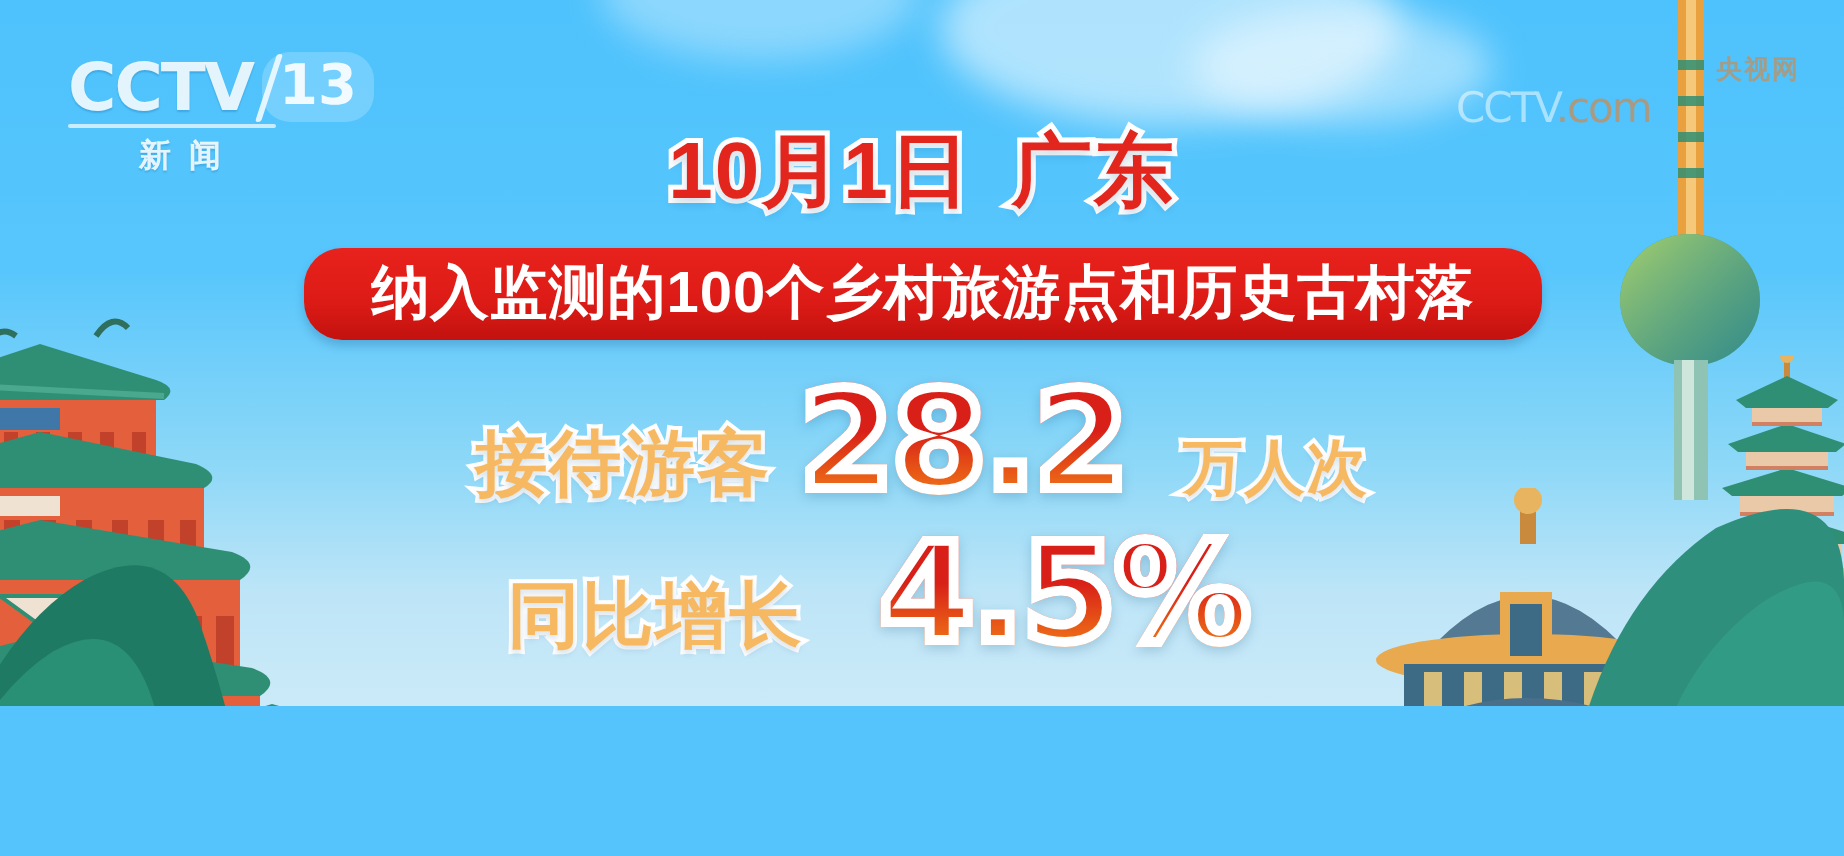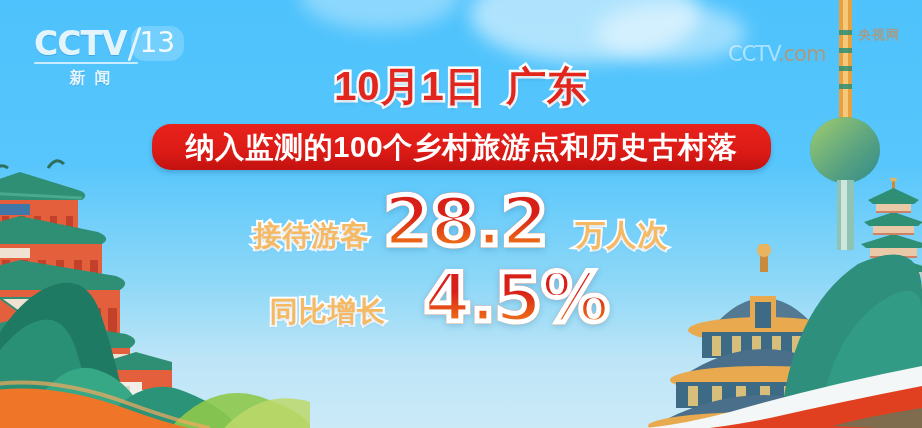--- a/index.html
+++ b/index.html
@@ -1,21 +1,21 @@
 <!DOCTYPE html>
 <html><head>
 <meta charset="utf-8">
 <style>
   html,body{margin:0;padding:0;}
   body{
     width:922px;height:428px;overflow:hidden;
     font-family:"Liberation Sans","DejaVu Sans",sans-serif;
     background:#55c4fc;
   }
-  #stage{position:relative;width:922px;height:428px;overflow:hidden;}
+  #stage{position:relative;width:922px;height:353px;overflow:hidden;}
 
   
   .sky{position:absolute;inset:0;
     background:linear-gradient(180deg,#4ec2fc 0%,#57c6fc 38%,#8ed8f7 66%,#bde5f7 84%,#cbeaf8 100%);}
   .cloud{position:absolute;border-radius:50%;background:#ffffff;filter:blur(9px);}
 
   
   .scene{position:absolute;inset:0;}
   .scene svg{position:absolute;display:block;}
 
@@ -24,21 +24,21 @@
         opacity:.92;}
   .logo .wordmark{font-size:33px;font-weight:700;letter-spacing:-1px;
         color:rgba(255,255,255,.93);line-height:1;
         text-shadow:0 1px 1px rgba(0,90,150,.28);
         font-family:"DejaVu Sans",sans-serif;}
   .logo .lrow{display:flex;align-items:center;gap:2px;}
   .logo .slash{display:inline-block;width:14px;height:34px;position:relative;}
   .logo .slash:after{content:"";position:absolute;left:4px;top:0;width:3px;height:34px;
         background:rgba(255,255,255,.9);transform:skewX(-18deg);border-radius:2px;}
   .logo .num13{background:rgba(255,255,255,.22);border-radius:14px;
-        padding:1px 9px 2px 9px;font-size:28px;font-weight:400;color:#fff;
+        padding:1px 9px 2px 9px;font-size:28px;font-weight:700;color:#fff;
         font-family:"DejaVu Sans",sans-serif;line-height:1.15;}
   .logo .underline{height:2px;background:rgba(255,255,255,.75);
         width:104px;margin-top:1px;border-radius:2px;}
   .logo .cn{margin-top:4px;text-align:center;width:112px;
         font-size:16px;font-weight:700;color:rgba(255,255,255,.93);
         letter-spacing:9px;text-indent:9px;
         text-shadow:0 1px 1px rgba(0,90,150,.25);}
 
   
   .watermark{position:absolute;right:14px;top:28px;width:180px;height:54px;opacity:.55;}
@@ -64,21 +64,21 @@
       box-shadow:0 3px 5px rgba(0,60,110,.22);
       display:flex;align-items:center;justify-content:center;}
   .banner .btext{font-size:29px;font-weight:700;color:#ffffff;
       letter-spacing:.5px;line-height:1;white-space:nowrap;}
 
   
   .stats{position:absolute;left:0;right:0;top:188px;}
   .statline{display:flex;align-items:baseline;justify-content:center;
       line-height:1;white-space:nowrap;}
   .statline + .statline{margin-top:8px;gap:24px;}
-  .lbl{font-size:28px;font-weight:700;color:#f6b961;
+  .lbl{font-size:36px;font-weight:700;color:#f6b961;
       -webkit-text-stroke:4px #ffffff;paint-order:stroke fill;
       text-shadow:0 2px 3px rgba(0,70,120,.16);letter-spacing:1px;}
   .unit{font-size:30px;font-weight:700;color:#f6b961;
       -webkit-text-stroke:4px #ffffff;paint-order:stroke fill;
       text-shadow:0 2px 3px rgba(0,70,120,.16);margin-left:20px;letter-spacing:1px;}
   .big{font-size:68px;font-weight:700;margin:0 8px 0 14px;
       font-family:"DejaVu Sans",sans-serif;letter-spacing:-1px;
       background:linear-gradient(180deg,#d81f18 0%,#d81f18 40%,#e85a16 72%,#f58a20 100%);
       -webkit-background-clip:text;background-clip:text;color:transparent;
       -webkit-text-stroke:5px #ffffff;paint-order:stroke fill;

